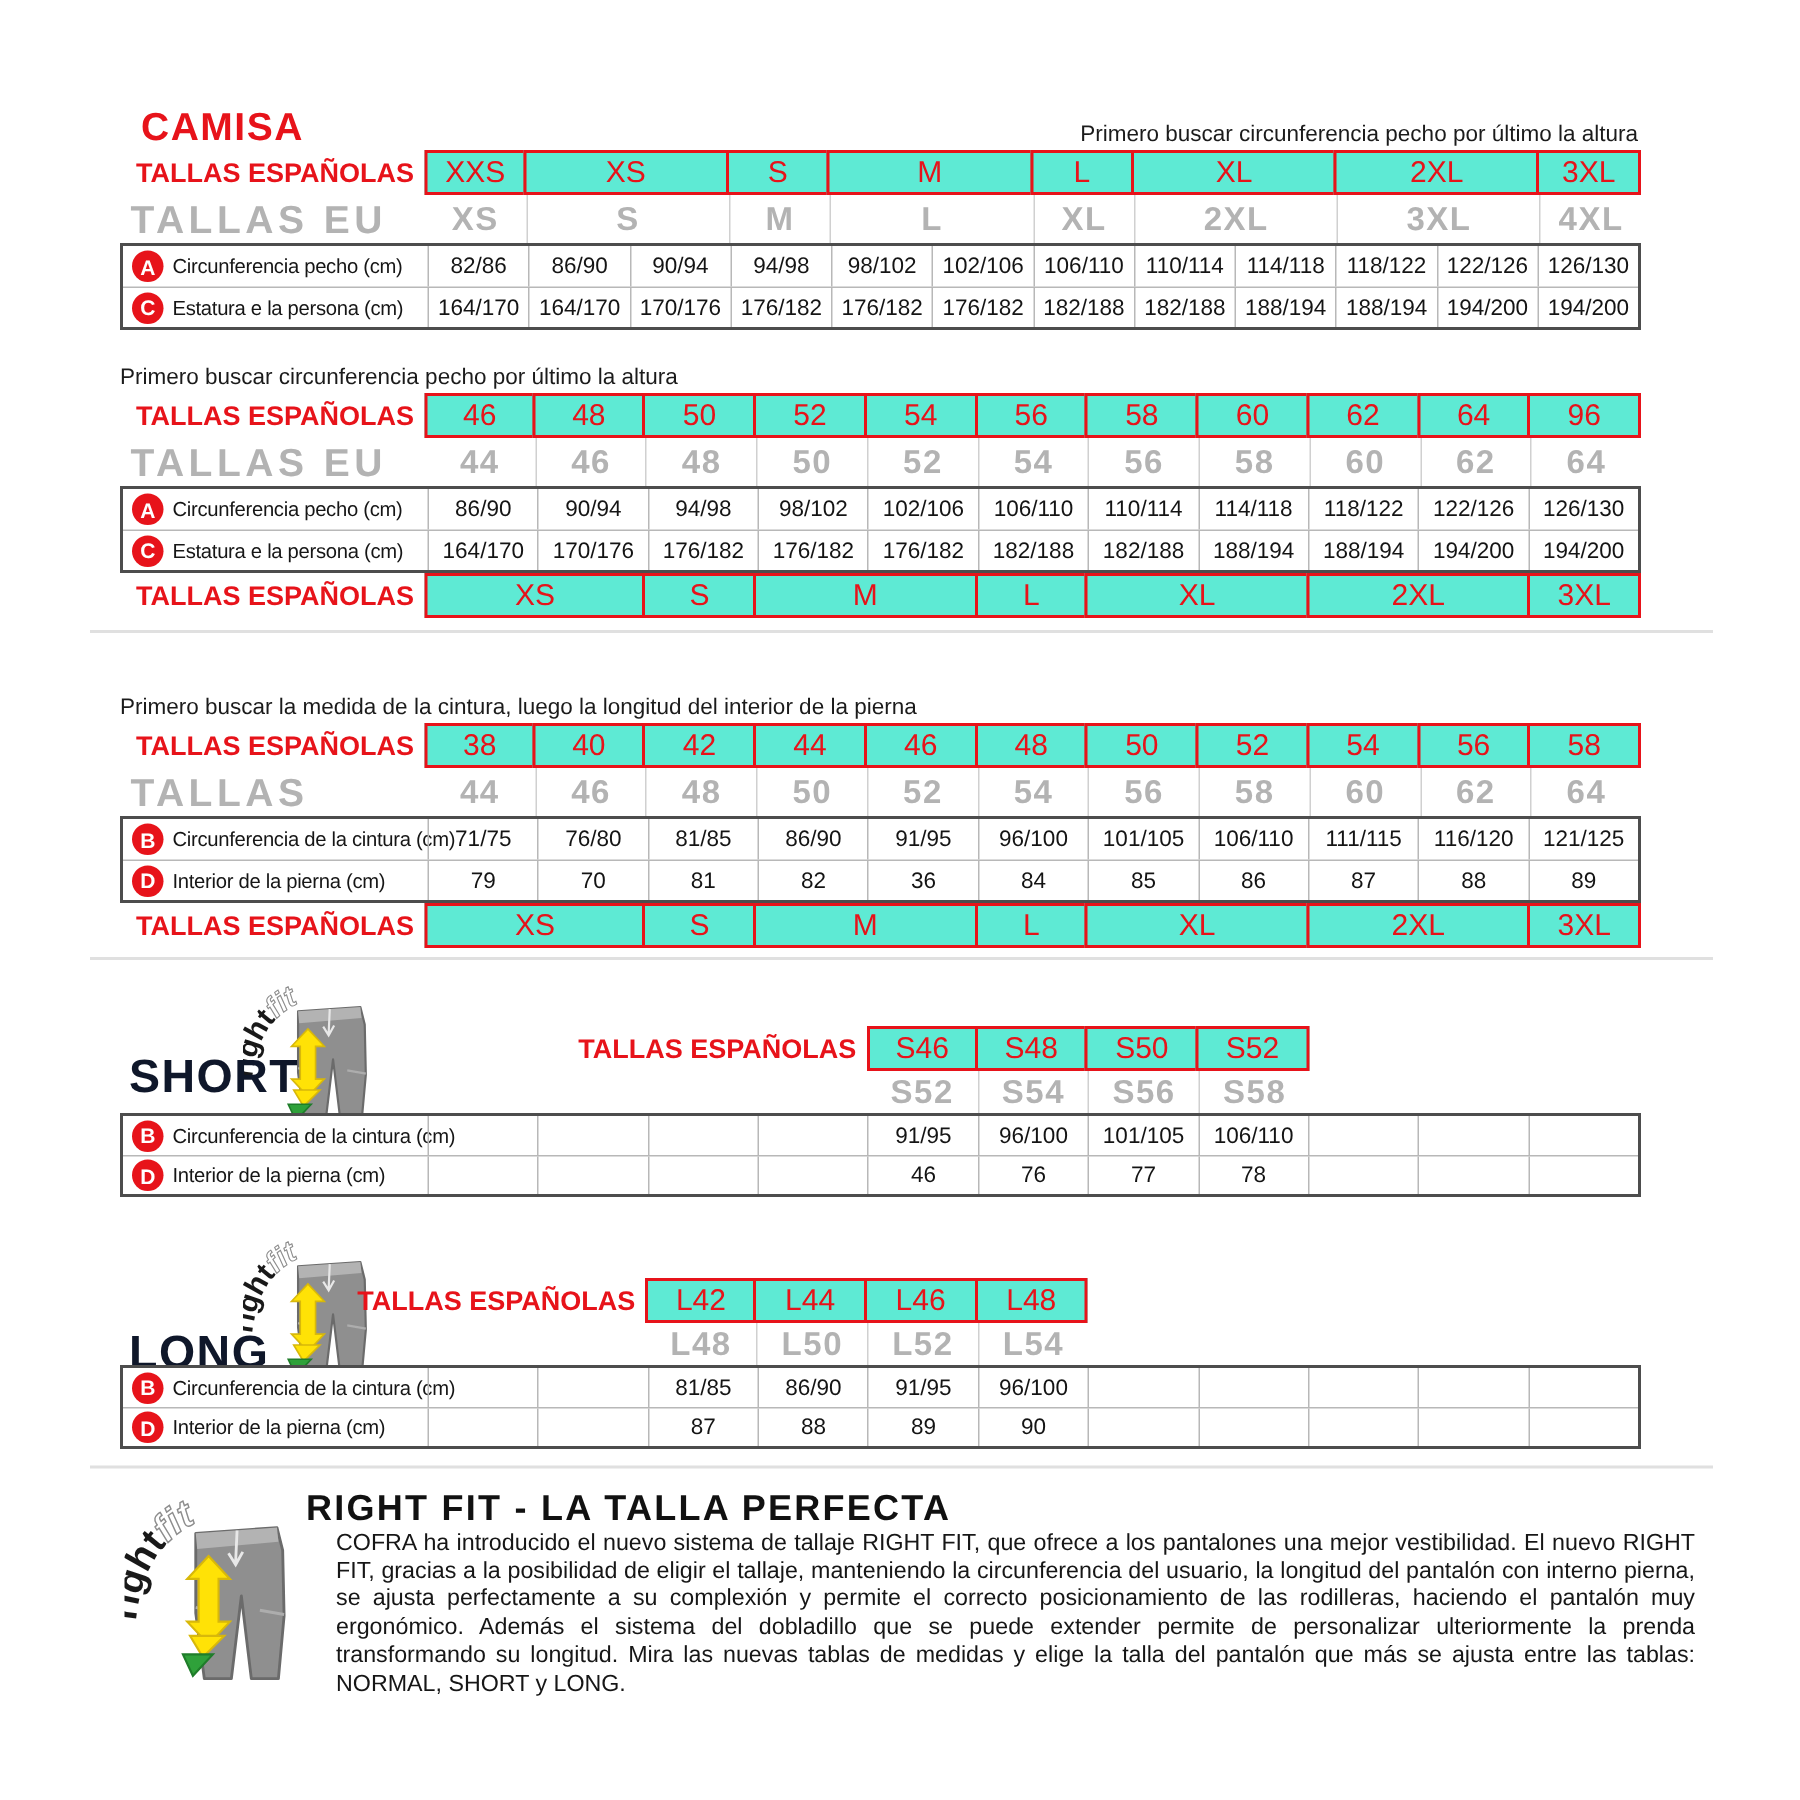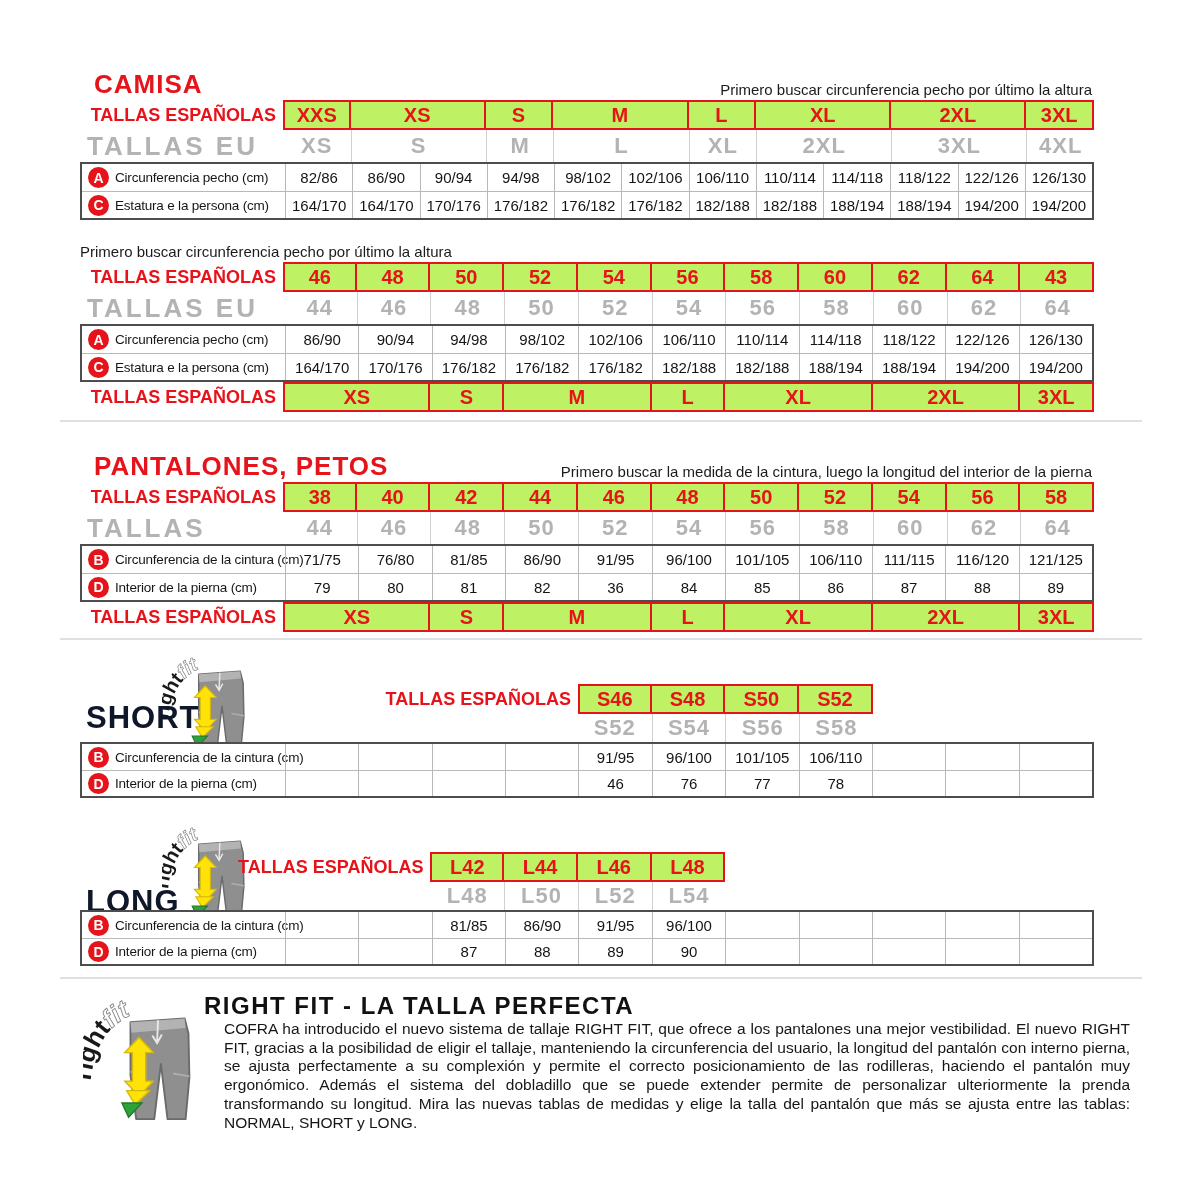--- a/index.html
+++ b/index.html
@@ -18,21 +18,21 @@
   .title{color:var(--red);font-weight:bold;font-size:26px;letter-spacing:1px;margin-left:14px;white-space:nowrap;}
   .note{font-size:15px;color:#1b1b1b;margin-bottom:2px;margin-right:2px;white-space:nowrap;}
   .grid{display:grid;}
   .g12{grid-template-columns:203px repeat(12,1fr);}
   .g11{grid-template-columns:203px repeat(11,1fr);}
   .h30{height:30px;}
   .h32{height:32px;}
   .h27{height:27px;}
   .rep{display:contents;}
   .cell{display:flex;align-items:center;justify-content:center;white-space:nowrap;}
-  .red-cell{border:2px solid var(--red);color:var(--red);font-weight:bold;font-size:20px;background:#bef264;}
+  .red-cell{border:2px solid var(--red);color:var(--red);font-weight:normal;font-size:20px;background:#5eead4;}
   .red-cell ~ .red-cell{margin-left:-2px;}
   .gray-cell{color:var(--gray-txt);font-weight:bold;font-size:22px;letter-spacing:1px;}
   .gray-cell ~ .gray-cell{border-left:1px solid var(--light-line);}
   .d-cell{font-size:15px;color:#141414;border-left:1px solid var(--cell-line);}
   .redlbl{display:flex;align-items:center;justify-content:flex-end;padding-right:7px;color:var(--red);font-weight:bold;font-size:18px;white-space:nowrap;}
   .graylbl{display:flex;align-items:center;color:var(--gray-txt);font-weight:bold;font-size:26px;letter-spacing:3px;padding-left:7px;white-space:nowrap;}
   .databox{border:2px solid var(--dark-line);background:#fff;}
   .databox .drow + .drow{border-top:1px solid var(--cell-line);}
   .rowlbl{display:flex;align-items:center;gap:6px;padding-left:6px;white-space:nowrap;}
   .rltext{font-size:13.5px;color:#161616;letter-spacing:-0.2px;}
@@ -89,21 +89,21 @@
   </section>
 
   <section class="sec" style="top:232px">
     <div class="sechead">
       <div class="note">Primero buscar circunferencia pecho por último la altura</div>
     </div>
     <div class="grid g11 h30">
       <div class="redlbl">TALLAS ESPAÑOLAS</div>
       <div class="rep">
         
-      <div class="cell red-cell">46</div><div class="cell red-cell">48</div><div class="cell red-cell">50</div><div class="cell red-cell">52</div><div class="cell red-cell">54</div><div class="cell red-cell">56</div><div class="cell red-cell">58</div><div class="cell red-cell">60</div><div class="cell red-cell">62</div><div class="cell red-cell">64</div><div class="cell red-cell">43</div></div>
+      <div class="cell red-cell">46</div><div class="cell red-cell">48</div><div class="cell red-cell">50</div><div class="cell red-cell">52</div><div class="cell red-cell">54</div><div class="cell red-cell">56</div><div class="cell red-cell">58</div><div class="cell red-cell">60</div><div class="cell red-cell">62</div><div class="cell red-cell">64</div><div class="cell red-cell">96</div></div>
     </div>
     <div class="grid g11 h32">
       <div class="graylbl">TALLAS EU</div>
       <div class="rep">
         
       <div class="cell gray-cell">44</div><div class="cell gray-cell">46</div><div class="cell gray-cell">48</div><div class="cell gray-cell">50</div><div class="cell gray-cell">52</div><div class="cell gray-cell">54</div><div class="cell gray-cell">56</div><div class="cell gray-cell">58</div><div class="cell gray-cell">60</div><div class="cell gray-cell">62</div><div class="cell gray-cell">64</div></div>
     </div>
     <div class="databox">
       <div class="grid g11 h27 drow">
         <div class="rowlbl">
@@ -129,21 +129,20 @@
       <div class="rep">
         
       <div class="cell red-cell" style="grid-column: span 2;">XS</div><div class="cell red-cell">S</div><div class="cell red-cell" style="grid-column: span 2;">M</div><div class="cell red-cell">L</div><div class="cell red-cell" style="grid-column: span 2;">XL</div><div class="cell red-cell" style="grid-column: span 2;">2XL</div><div class="cell red-cell">3XL</div></div>
     </div>
   </section>
 
   <div class="divider" style="top:420px"></div>
 
   <section class="sec" style="top:452px">
     <div class="sechead">
-      <div class="title">PANTALONES, PETOS</div>
       <div class="note">Primero buscar la medida de la cintura, luego la longitud del interior de la pierna</div>
     </div>
     <div class="grid g11 h30">
       <div class="redlbl">TALLAS ESPAÑOLAS</div>
       <div class="rep">
         
       <div class="cell red-cell">38</div><div class="cell red-cell">40</div><div class="cell red-cell">42</div><div class="cell red-cell">44</div><div class="cell red-cell">46</div><div class="cell red-cell">48</div><div class="cell red-cell">50</div><div class="cell red-cell">52</div><div class="cell red-cell">54</div><div class="cell red-cell">56</div><div class="cell red-cell">58</div></div>
     </div>
     <div class="grid g11 h32">
       <div class="graylbl">TALLAS</div>
@@ -161,21 +160,21 @@
           
         <div class="cell d-cell">71/75</div><div class="cell d-cell">76/80</div><div class="cell d-cell">81/85</div><div class="cell d-cell">86/90</div><div class="cell d-cell">91/95</div><div class="cell d-cell">96/100</div><div class="cell d-cell">101/105</div><div class="cell d-cell">106/110</div><div class="cell d-cell">111/115</div><div class="cell d-cell">116/120</div><div class="cell d-cell">121/125</div></div>
       </div>
       <div class="grid g11 h27 drow">
         <div class="rowlbl">
           <span class="circ">D</span>
           <span class="rltext">Interior de la pierna (cm)</span>
         </div>
         <div class="rep">
           
-        <div class="cell d-cell">79</div><div class="cell d-cell">80</div><div class="cell d-cell">81</div><div class="cell d-cell">82</div><div class="cell d-cell">36</div><div class="cell d-cell">84</div><div class="cell d-cell">85</div><div class="cell d-cell">86</div><div class="cell d-cell">87</div><div class="cell d-cell">88</div><div class="cell d-cell">89</div></div>
+        <div class="cell d-cell">79</div><div class="cell d-cell">70</div><div class="cell d-cell">81</div><div class="cell d-cell">82</div><div class="cell d-cell">36</div><div class="cell d-cell">84</div><div class="cell d-cell">85</div><div class="cell d-cell">86</div><div class="cell d-cell">87</div><div class="cell d-cell">88</div><div class="cell d-cell">89</div></div>
       </div>
     </div>
     <div class="grid g11 h30">
       <div class="redlbl">TALLAS ESPAÑOLAS</div>
       <div class="rep">
         
       <div class="cell red-cell" style="grid-column: span 2;">XS</div><div class="cell red-cell">S</div><div class="cell red-cell" style="grid-column: span 2;">M</div><div class="cell red-cell">L</div><div class="cell red-cell" style="grid-column: span 2;">XL</div><div class="cell red-cell" style="grid-column: span 2;">2XL</div><div class="cell red-cell">3XL</div></div>
     </div>
   </section>
 

